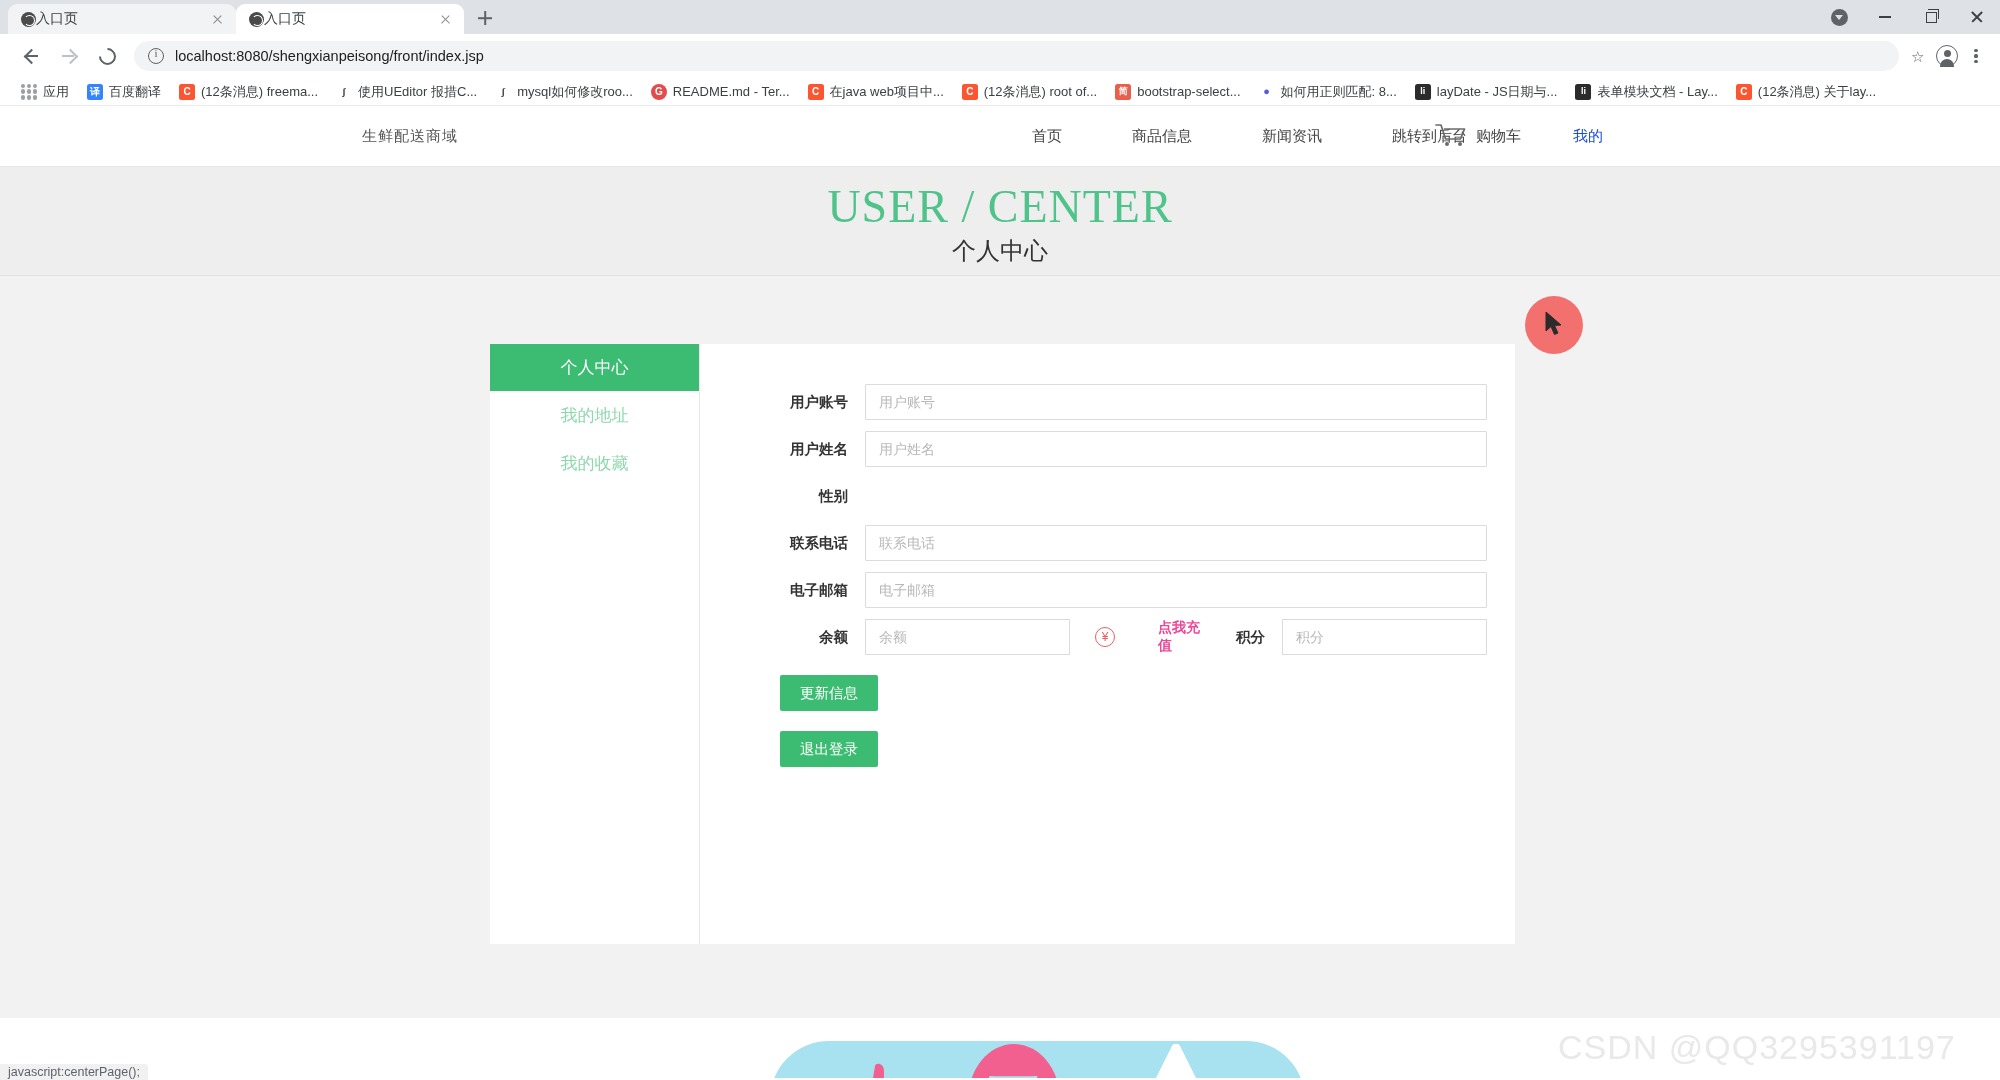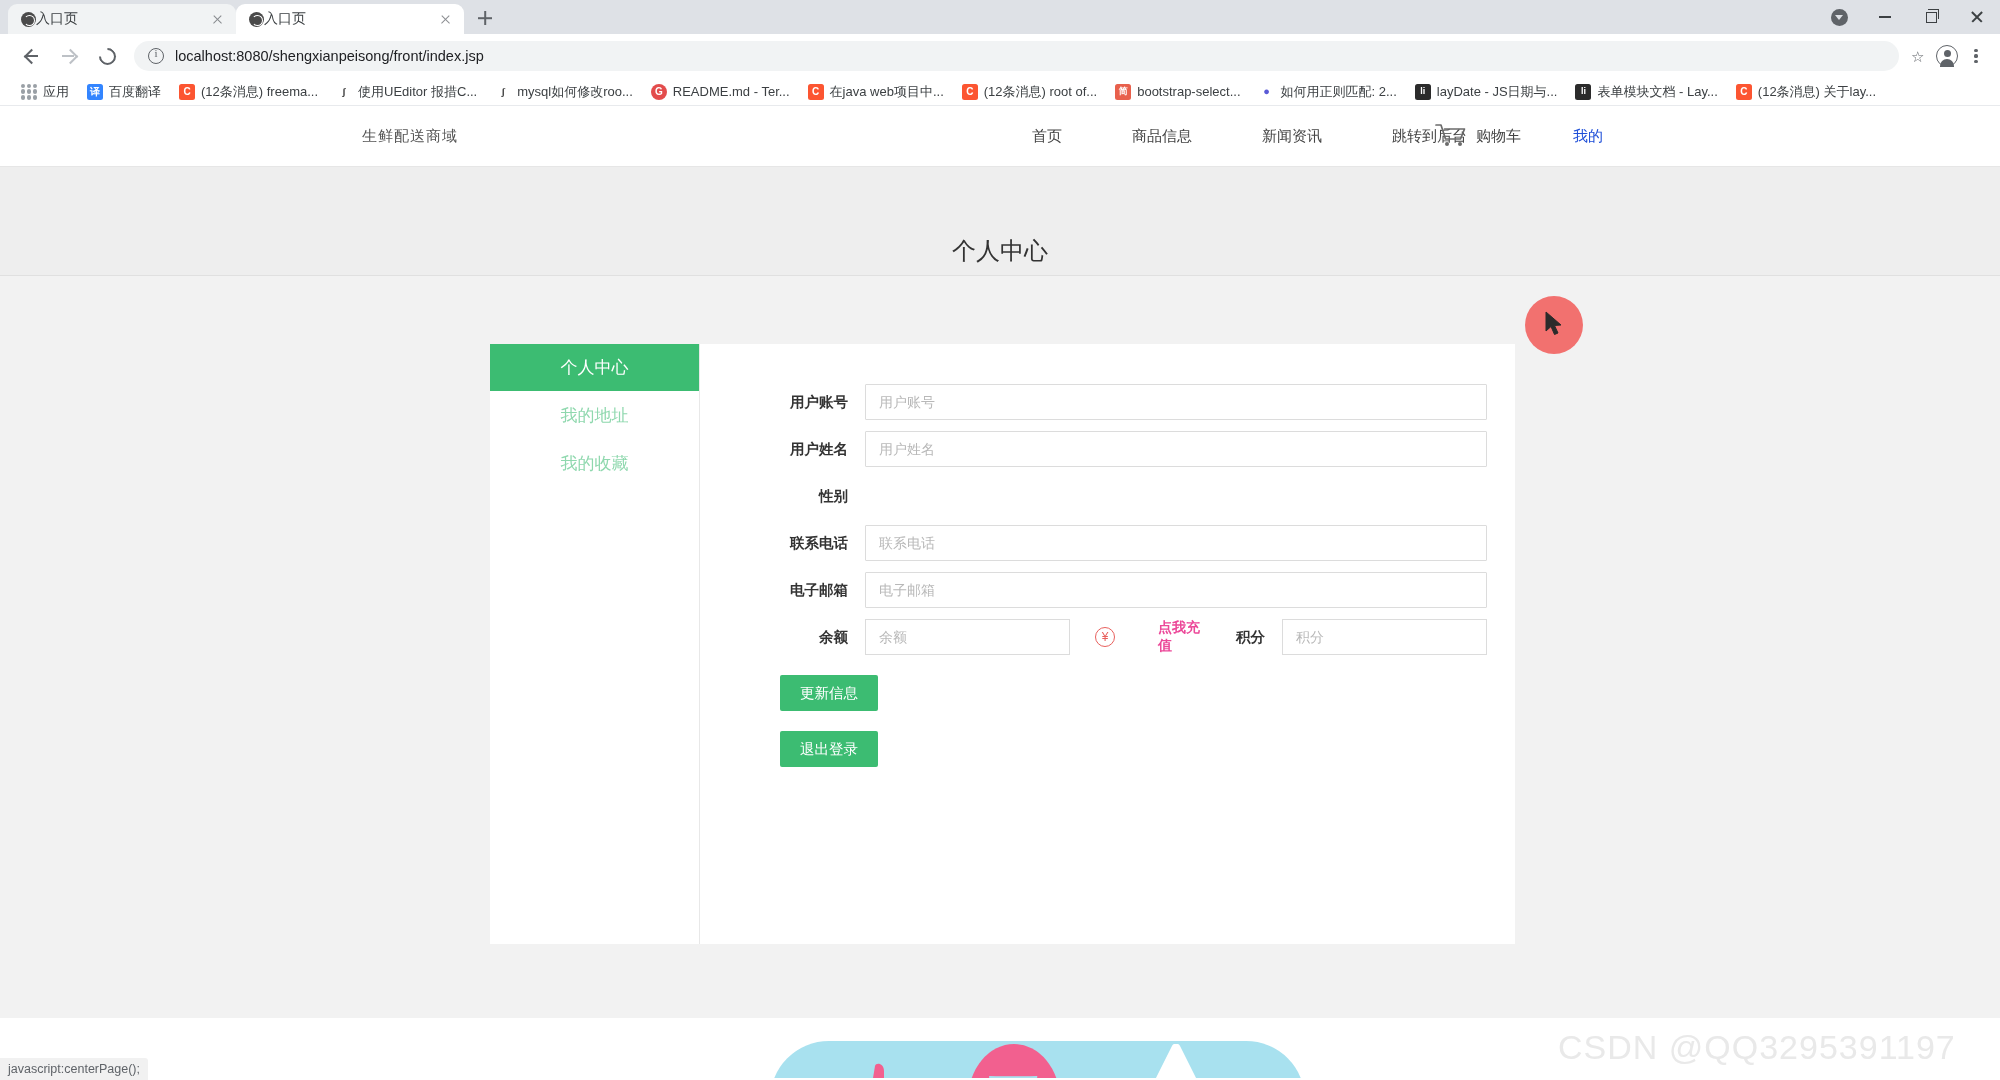--- a/index.html
+++ b/index.html
@@ -204,21 +204,21 @@
     border-radius:50%; background:#f2716f; z-index:20;
   }
   .cursor-arrow { position:absolute; left:1545px; top:205px; z-index:21; }
 
   .watermark {
     position:absolute; left:1558px; top:1028px; font-size:34px;
     color:#e9e9e9; font-family:"Liberation Sans",sans-serif; letter-spacing:1px;
     z-index:15; white-space:nowrap;
   }
   .statusbar {
-    position:absolute; left:0; bottom:0; height:22px; background:#f1f1f1;
+    position:absolute; left:0; bottom:0; height:16px; background:#f1f1f1;
     padding:0 8px; display:flex; align-items:center; font-size:12.5px;
     color:#5f6368; border-top-right-radius:3px; z-index:30;
   }
 </style>
 </head>
 <body>
 
 <div class="screen">
 
   <div class="chrome-tabstrip">
@@ -317,21 +317,21 @@
     <div class="bm">
         <span class="bm-ico" style="background:#fc5531">C</span>
         <span class="bm-label">(12条消息) root of...</span>
       </div>
     <div class="bm">
         <span class="bm-ico" style="background:#e8604c;font-size:9px">简</span>
         <span class="bm-label">bootstrap-select...</span>
       </div>
     <div class="bm">
         <span class="bm-ico" style="background:#fff;color:#5a5ad6;font-size:11px">●</span>
-        <span class="bm-label">如何用正则匹配: 2...</span>
+        <span class="bm-label">如何用正则匹配: 8...</span>
       </div>
     <div class="bm">
         <span class="bm-ico" style="background:#2b2b2b;font-size:9px">li</span>
         <span class="bm-label">layDate - JS日期与...</span>
       </div>
     <div class="bm">
         <span class="bm-ico" style="background:#2b2b2b;font-size:9px">li</span>
         <span class="bm-label">表单模块文档 - Lay...</span>
       </div>
     <div class="bm">
@@ -355,20 +355,21 @@
           <path d="M1 2 h5 l4.5 14 h15 l4-10 h-20" fill="none" stroke="#6b6b6b" stroke-width="1.7" stroke-linejoin="round" stroke-linecap="round"></path>
           <circle cx="12" cy="21" r="2" fill="#6b6b6b"></circle>
           <circle cx="25" cy="21" r="2" fill="#6b6b6b"></circle>
         </svg>
         <span class="cart-label">购物车</span>
       </div>
       <div class="nav-mine">我的</div>
     </div>
 
     <div class="hero">
+      <div class="hero-en">USER / CENTER</div>
       <div class="hero-cn">个人中心</div>
     </div>
 
     <div class="content-area">
       <div class="panel">
 
         <div class="side-menu">
           <div class="menu-item active">个人中心</div>
           <div class="menu-item">我的地址</div>
           <div class="menu-item">我的收藏</div>

